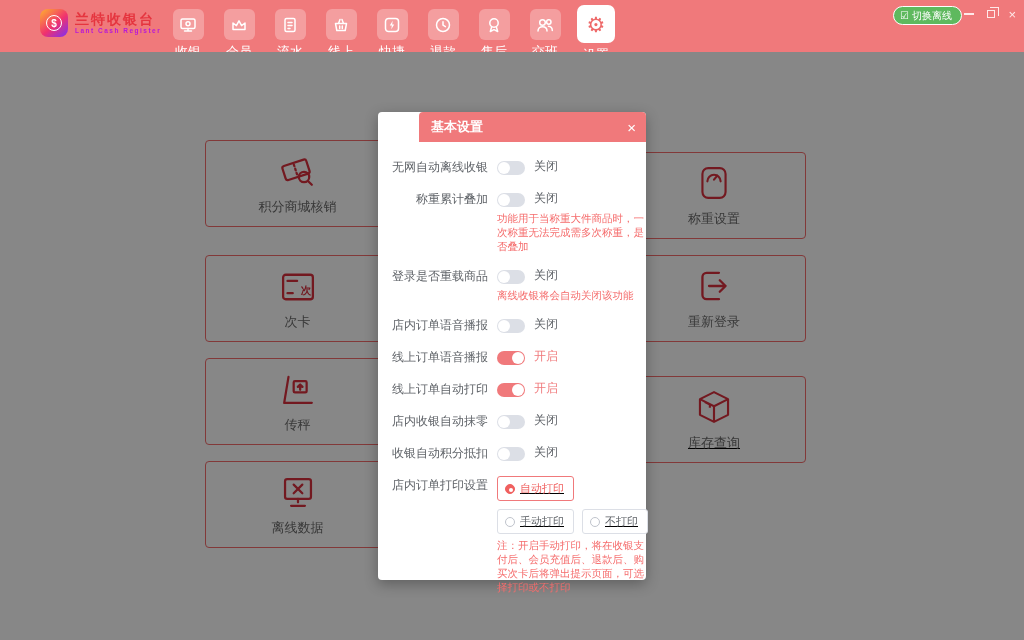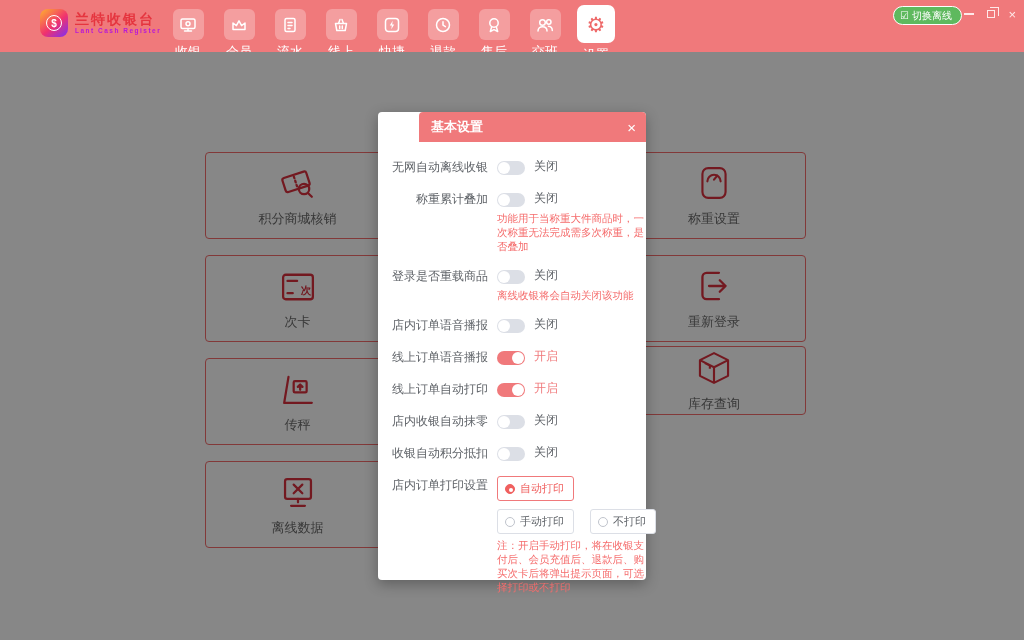--- a/index.html
+++ b/index.html
@@ -55,21 +55,21 @@
   .mctl { display:flex; align-items:flex-end; gap:9px; }
 
   .toggle { width:28px; height:14px; border-radius:7px; background:#dcdfe6; position:relative; cursor:pointer; display:inline-block; }
   .toggle .knob { position:absolute; top:1px; left:1px; width:12px; height:12px; border-radius:50%; background:#fff; }
   .toggle.on { background:#f0797b; }
   .toggle.on .knob { left:auto; right:1px; }
   .state { font-size:12px; color:#5f6368; }
   .state.on { color:#f0797b; }
   .note { color:#f56c6c; font-size:10.5px; line-height:14px; margin-top:4px; width:152px; }
 
-  .rgrid { display:flex; flex-wrap:wrap; gap:8px 16px; width:160px; }
+  .rgrid { display:flex; flex-wrap:wrap; gap:8px 8px; width:160px;text-decoration:underline; }
   .rbox { border:1px solid #dcdfe6; border-radius:3px; padding:4px 9px 4px 7px; display:inline-flex; align-items:center; gap:5px;
     font-size:11px; color:#5f6368; cursor:pointer; background:#fff; white-space:nowrap; }
   .rbox .rdot { width:10px; height:10px; border-radius:50%; border:1px solid #c0c4cc; background:#fff; flex:none; }
   .rbox.sel { border-color:#f0797b; color:#f0605f; }
   .rbox.sel .rdot { border-color:#f0605f; background:#f0605f; position:relative; }
   .rbox.sel .rdot::after { content:""; position:absolute; left:3px; top:3px; width:4px; height:4px; border-radius:50%; background:#fff; }
 </style>
 </head>
 <body>
 
@@ -173,21 +173,21 @@
 
   <div class="win-ctls">
     <span class="win-min"></span>
     <span class="win-restore"></span>
     <span class="win-close">×</span>
   </div>
 </div>
 
 <div class="content">
 
-  <div class="card" style="left:205px; top:100px; width:185px; height:87px;">
+  <div class="card" style="left:205px; top:88px; width:185px; height:87px;">
     <span class="cicon">
       <svg width="42" height="38" viewBox="0 0 48 44" fill="none" stroke="currentColor" stroke-width="2.6" stroke-linejoin="round" stroke-linecap="round">
         <g transform="rotate(-18 22 20)">
             <rect x="7" y="12" width="29" height="17" rx="2.5"></rect>
             <path d="M21 14v2M21 19v2M21 24v2" stroke-dasharray="2 3"></path>
           </g>
         <circle cx="31" cy="29" r="6"></circle>
           <path d="M35.5 33.5L40 38"></path>
         </svg>
     </span>
@@ -242,21 +242,21 @@
   <div class="card" style="left:622px; top:203px; width:184px; height:87px;">
     <span class="cicon">
       <svg width="40" height="38" viewBox="0 0 48 46" fill="none" stroke="currentColor" stroke-width="2.8" stroke-linecap="round" stroke-linejoin="round">
         <path d="M30 7H15a5 5 0 0 0-5 5v22a5 5 0 0 0 5 5h15"></path>
           <path d="M18 23h20M31 16l7 7-7 7"></path>
         </svg>
     </span>
     <span class="clabel">重新登录</span>
   </div>
 
-  <div class="card" style="left:622px; top:294px; width:184px; height:69px;">
+  <div class="card" style="left:622px; top:324px; width:184px; height:87px;text-decoration:underline;">
     <span class="cicon">
       <svg width="40" height="38" viewBox="0 0 48 46" fill="none" stroke="currentColor" stroke-width="2.6" stroke-linejoin="round">
         <path d="M24 5l17 8.5v19L24 41 7 32.5v-19z"></path>
           <path d="M7 13.5l17 8.5 17-8.5M24 22v19M13 17l6 3v4"></path>
         </svg>
     </span>
     <span class="clabel">库存查询</span>
   </div>
 </div>
 

